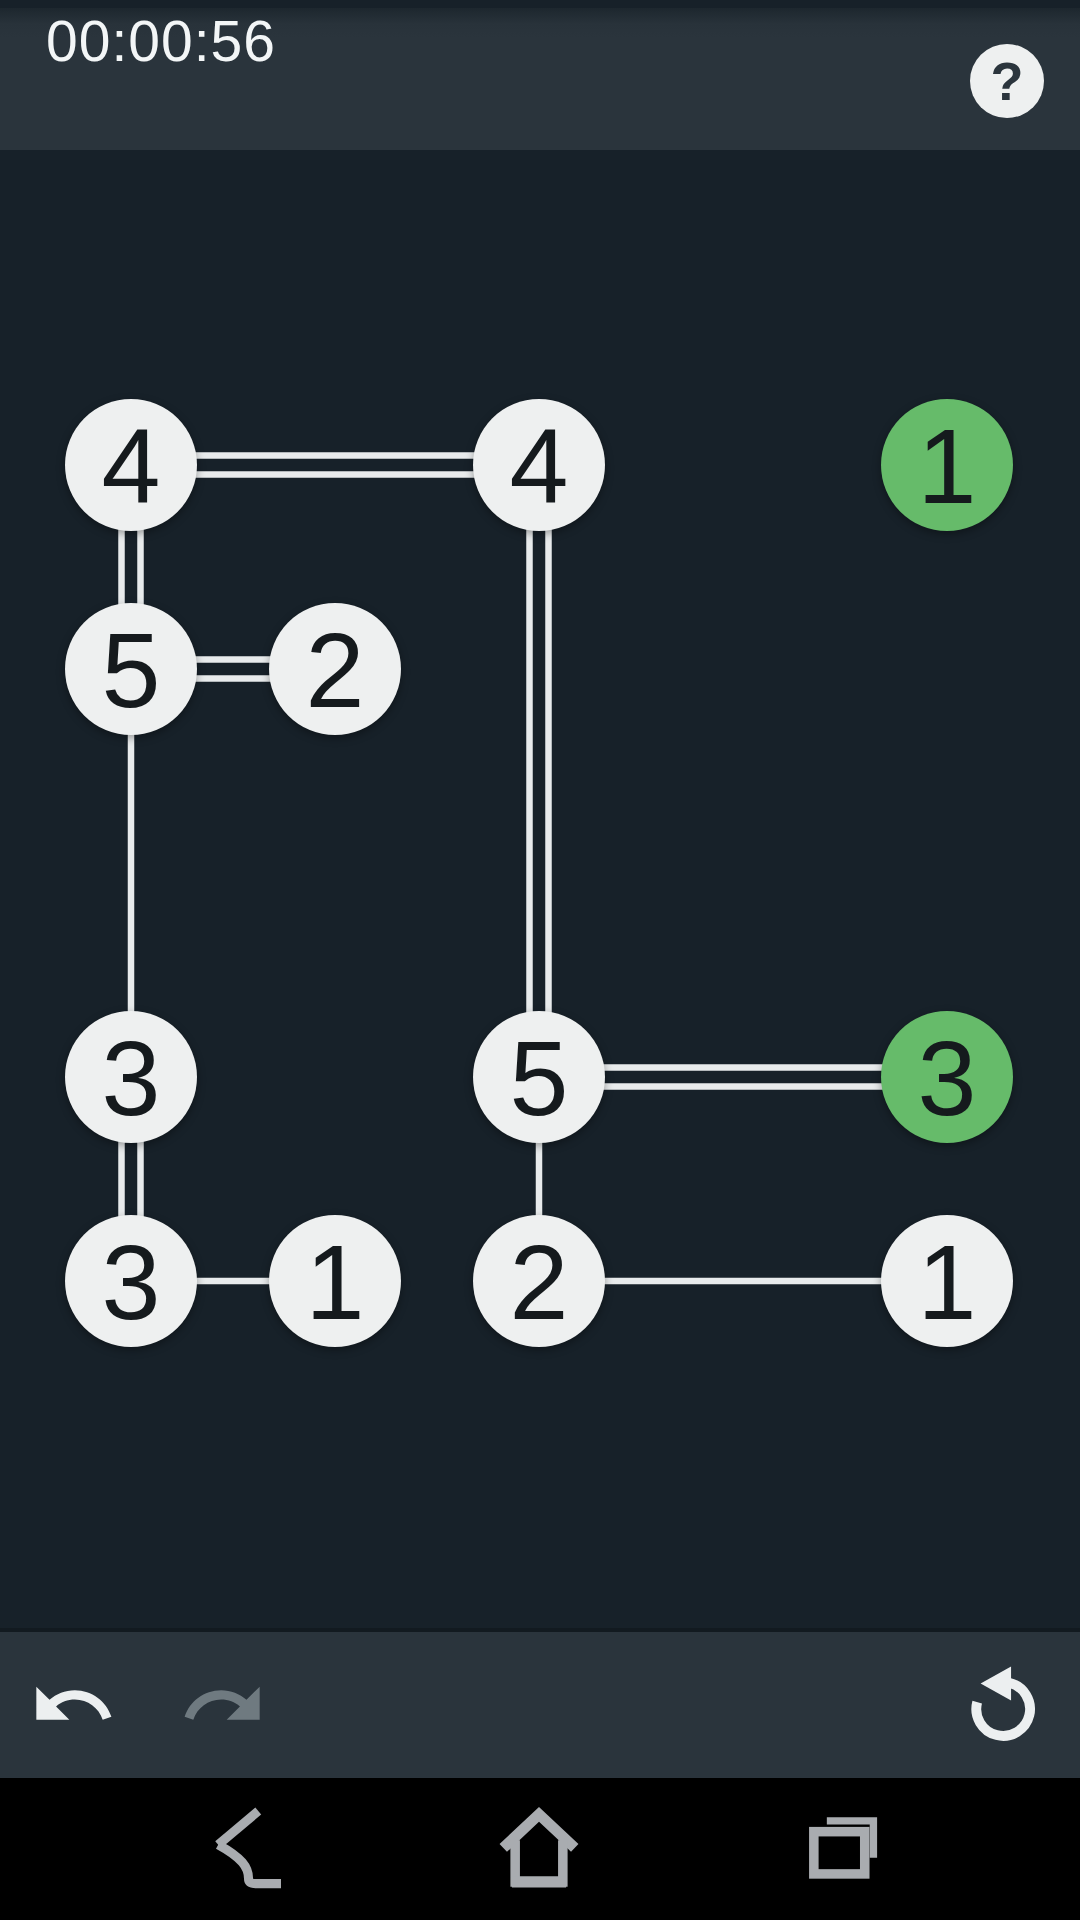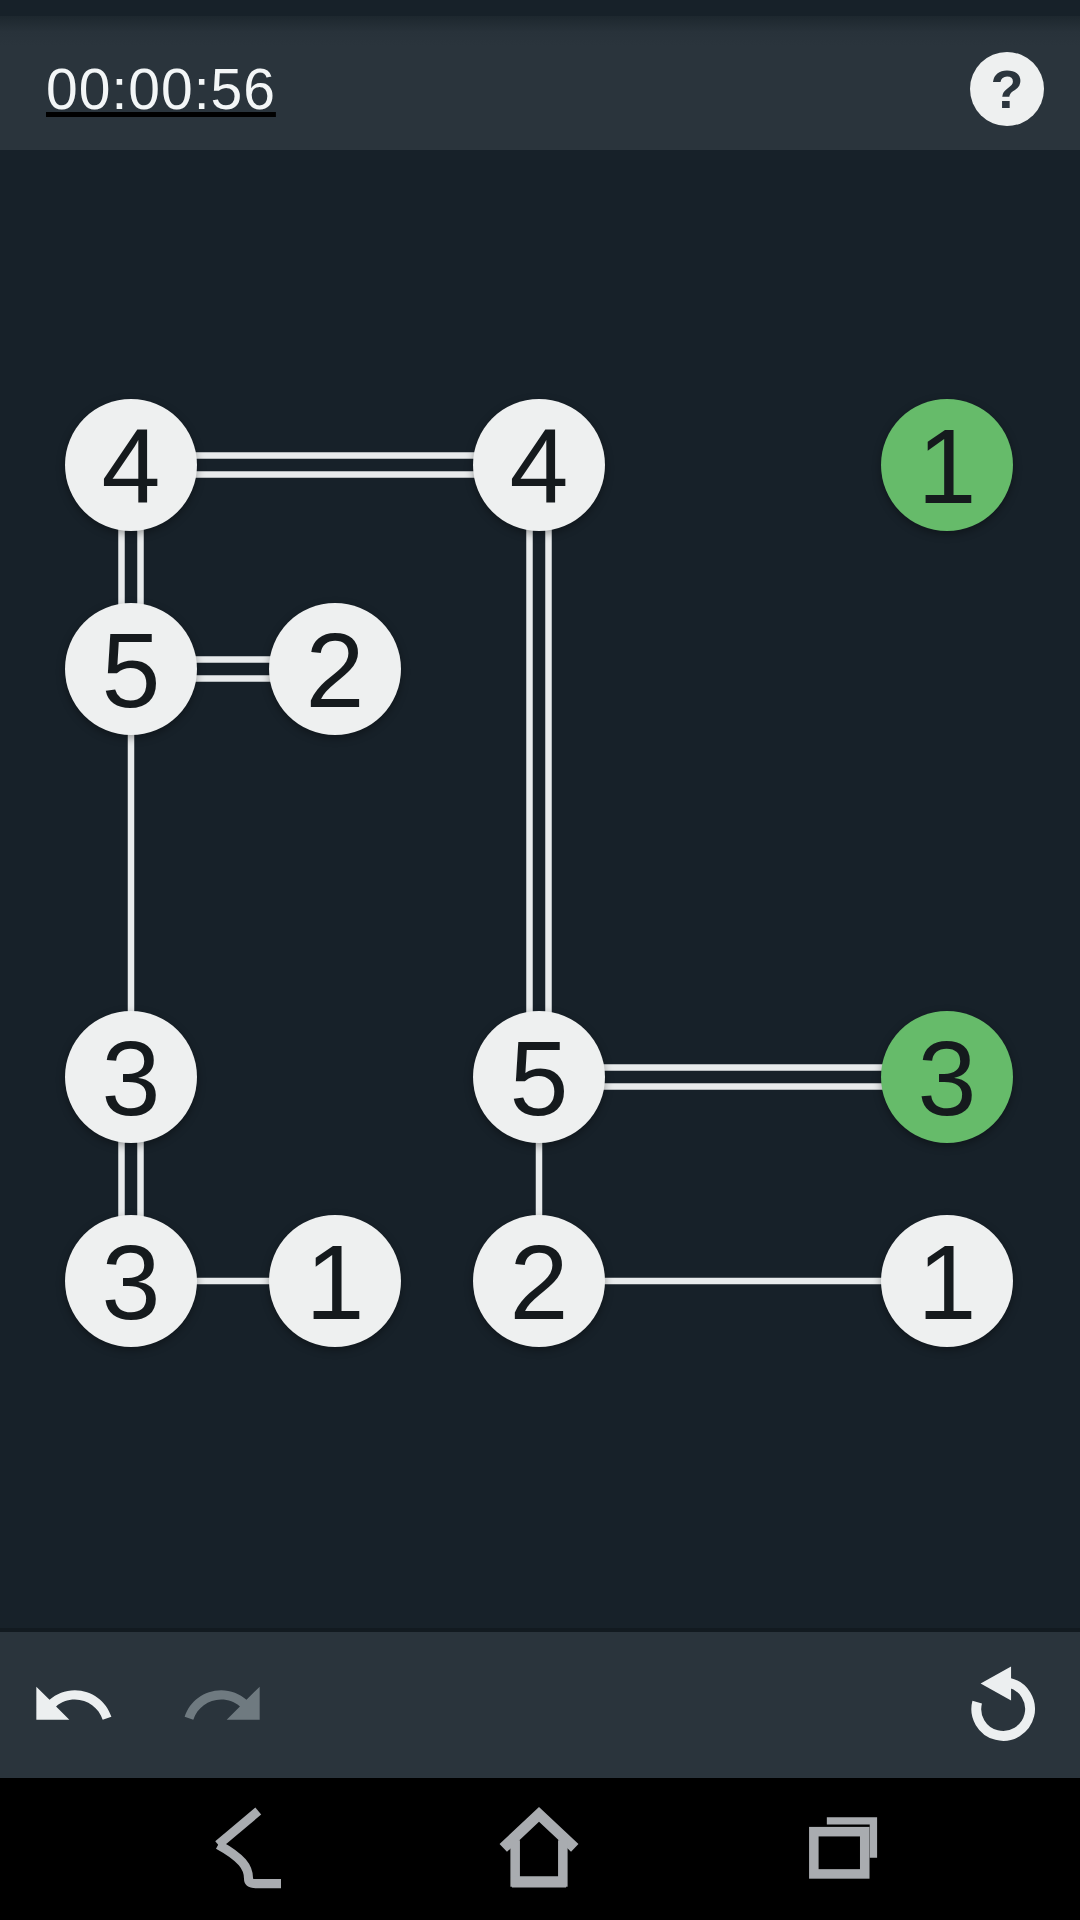--- a/index.html
+++ b/index.html
@@ -1,22 +1,22 @@
 <!DOCTYPE html>
 <html style="--app-bar: #2a343c; --board-bg: #172129; --toolbar: #2a343c; --navbar: #000000; --node-white: #eef0f0; --node-green: #66bb6a; --node-text: #151a1d; --bridge: #e8ebec; --timer-text: #f3f6f7; --icon-light: #eceff0; --icon-disabled: #6f7a80; --nav-icon: #a9acb0;"><head>
 <meta charset="utf-8">
 <style>
   html,body{margin:0;padding:0;background:#000;}
   body{width:1080px;height:1920px;font-family:"Liberation Sans",sans-serif;}
   .screen{position:relative;width:1080px;height:1920px;overflow:hidden;background:var(--board-bg,#172129);}
 
   
-  .appbar{position:absolute;left:0;top:16px;width:1080px;height:145px;
+  .appbar{position:absolute;left:0;top:8px;width:1080px;height:145px;
     background:linear-gradient(180deg,#1d272e 0px,#28323a 16px,var(--app-bar,#2a343c) 30px);
-    border-bottom:5px solid #121a20;display:flex;align-items:center;text-decoration:underline;}
+    border-bottom:5px solid #121a20;display:flex;}
   .timer{margin-left:46px;font-size:57px;color:var(--timer-text,#f3f6f7);letter-spacing:1px;}
   .help-btn{position:absolute;right:36px;top:36px;width:74px;height:74px;border:none;border-radius:50%;
     background:var(--node-white,#eef0f0);color:#2b353d;display:flex;align-items:center;justify-content:center;
     font-size:54px;font-weight:bold;padding:0;cursor:pointer;}
 
   
   .board{position:absolute;left:0;top:150px;width:1080px;height:1478px;background:var(--board-bg,#172129);}
   .board svg{position:absolute;left:0;top:0;}
   .bridge{stroke:var(--bridge,#e8ebec);stroke-width:6.5;}
   .node circle{filter:drop-shadow(0 3px 4px rgba(0,0,0,0.35));}

